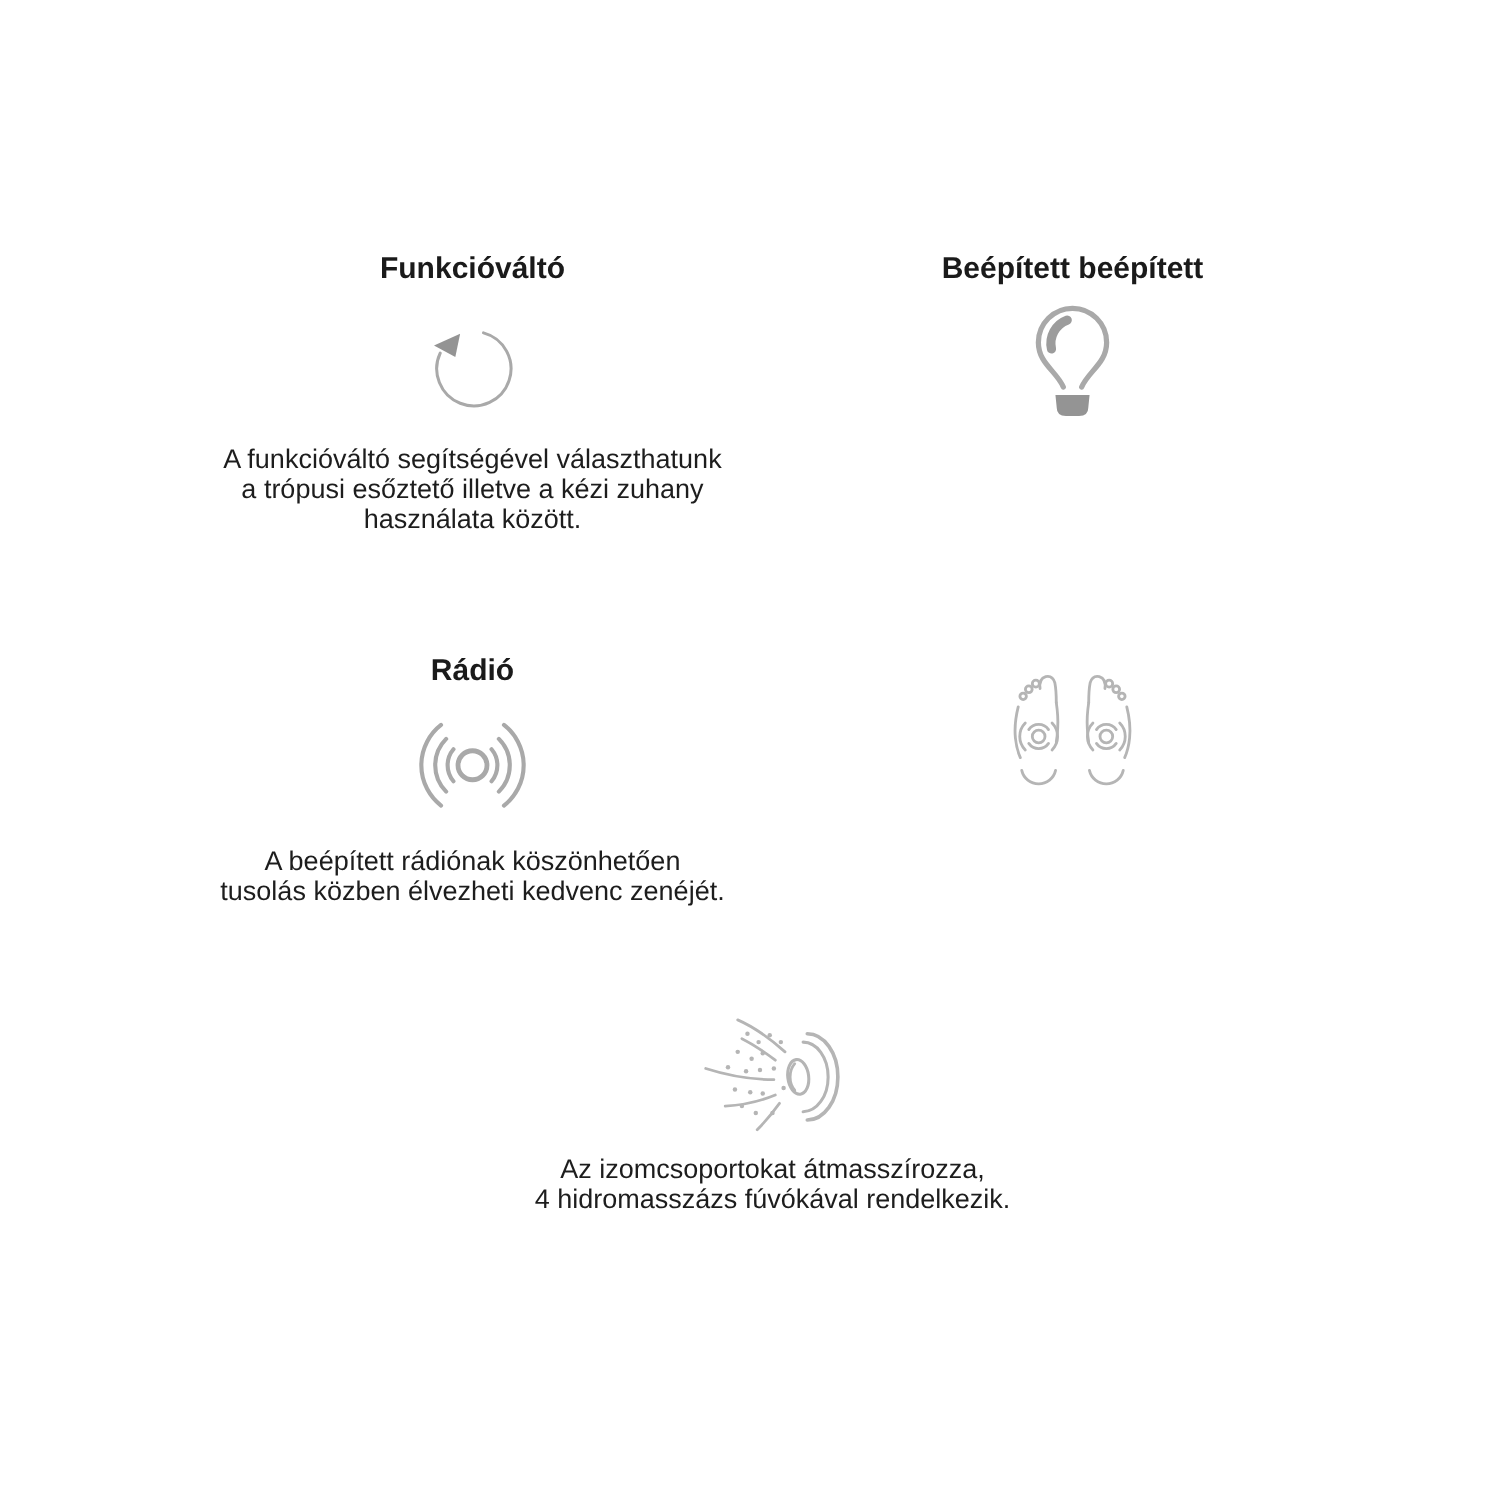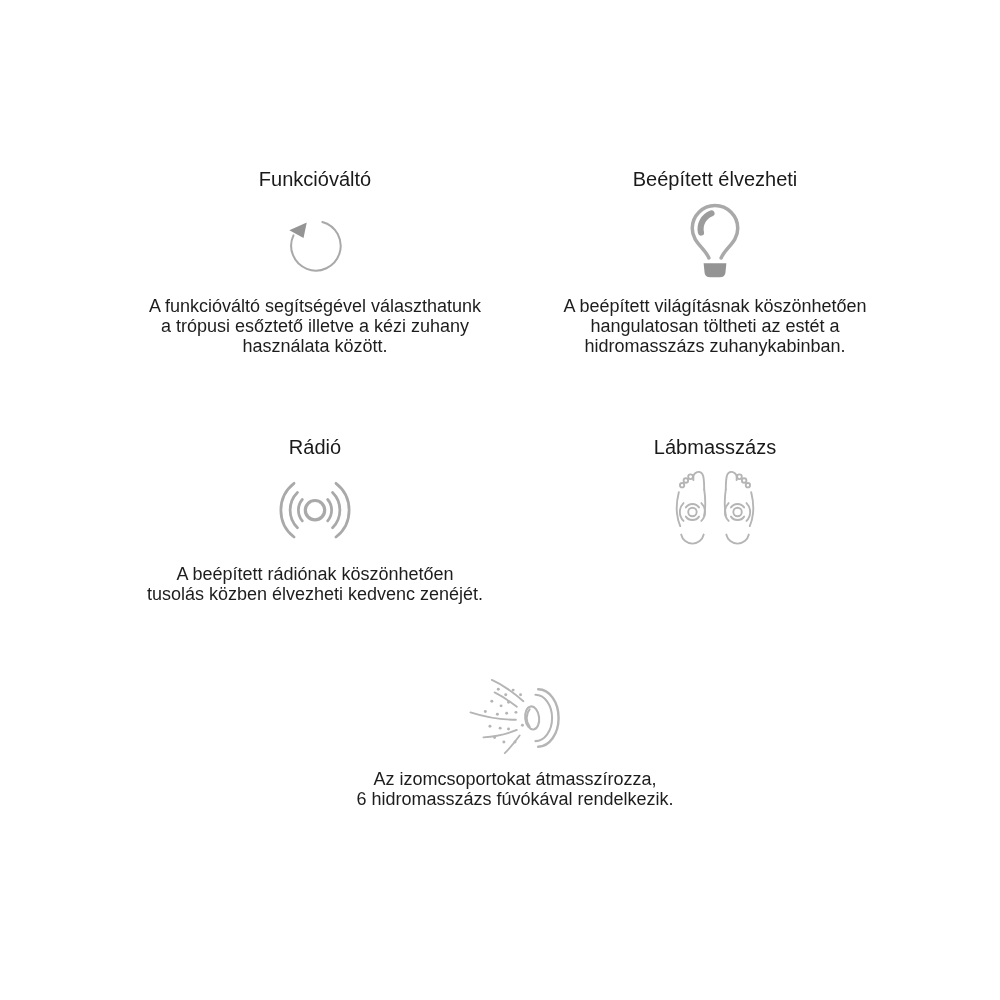--- a/index.html
+++ b/index.html
@@ -36,21 +36,21 @@
   .feature.span-2 {
     grid-column: 1 / -1;
     justify-self: center;
     width: 520px;
   }
   .gap-lg { margin-bottom: 81px; }
   .gap-md { margin-bottom: 59px; text-align: center; }
   .feature-title {
     font-size: 20px;
     line-height: 21px;
-    font-weight: normal;
+    font-weight: bold;
     color: var(--heading);
   }
   .feature-icon {
     height: 96px;
     margin-top: 6px;
     display: flex;
     align-items: center;
     justify-content: center;
     color: var(--icon-stroke);
   }
@@ -77,52 +77,48 @@
           <path d="M 44 11.9 A 27 27 0 1 1 12.5 26.6" stroke="currentColor" stroke-width="2.2" stroke-linecap="round"></path>
           <polygon points="8,21 27,12.5 23.5,29.5" style="fill:var(--icon-fill)"></polygon>
         </svg>
       </div>
       <p class="feature-desc">A funkcióváltó segítségével választhatunk
 a trópusi esőztető illetve a kézi zuhany
 használata között.</p>
     </div>
 
     <div class="feature gap-lg">
-      <h3 class="feature-title">Beépített élvezheti</h3>
+      <h3 class="feature-title">Beépített beépített</h3>
       <div class="feature-icon">
         <svg width="64" height="84" viewBox="0 0 72 96" fill="none">
           <path d="M 29 64 C 24 52 10 46 10 30 A 26 26 0 1 1 62 30 C 62 46 48 52 43 64" stroke="currentColor" stroke-width="4" stroke-linecap="round"></path>
           <path d="M 20 35 A 19 19 0 0 1 32 13" stroke="#9c9c9c" stroke-width="7" stroke-linecap="round"></path>
           <path d="M 23 70 L 49 70 L 48 80 Q 48 86 41 86 L 31 86 Q 24 86 24 80 Z" style="fill:var(--icon-fill)"></path>
         </svg>
       </div>
-      <p class="feature-desc">A beépített világításnak köszönhetően
-hangulatosan töltheti az estét a
-hidromasszázs zuhanykabinban.</p>
     </div>
 
     <div class="feature gap-md">
       <h3 class="feature-title">Rádió</h3>
       <div class="feature-icon">
         <svg width="92" height="92" viewBox="0 0 100 100" fill="none" stroke="currentColor" stroke-linecap="round">
           <circle cx="50" cy="48" r="10.5" stroke-width="3.5"></circle>
           <path d="M 36.2 36.4 A 18 18 0 0 0 36.2 59.6" stroke-width="3"></path>
           <path d="M 30.9 28.9 A 27 27 0 0 0 30.9 67.1" stroke-width="3"></path>
           <path d="M 27.2 18.8 A 37 37 0 0 0 27.2 77.2" stroke-width="3"></path>
           <path d="M 63.8 36.4 A 18 18 0 0 1 63.8 59.6" stroke-width="3"></path>
           <path d="M 69.1 28.9 A 27 27 0 0 1 69.1 67.1" stroke-width="3"></path>
           <path d="M 72.8 18.8 A 37 37 0 0 1 72.8 77.2" stroke-width="3"></path>
         </svg>
       </div>
       <p class="feature-desc">A beépített rádiónak köszönhetően
 tusolás közben élvezheti kedvenc zenéjét.</p>
     </div>
 
     <div class="feature gap-md">
-      <h3 class="feature-title">Lábmasszázs</h3>
       <div class="feature-icon light">
         <svg width="94" height="94" viewBox="0 0 100 100" fill="none" stroke="currentColor" stroke-linecap="round">
           <defs>
             <g id="foot" stroke-width="2">
               <path d="M 27 16 Q 26 9 31 7.5 Q 36 6.5 37.5 12 Q 38.5 17 38.5 26"></path>
               <path d="M 38.5 26 Q 40 36 39.5 44 Q 39.2 50 38.5 54"></path>
               <circle cx="24" cy="12.5" r="2.5"></circle>
               <circle cx="19" cy="16.5" r="2.4"></circle>
               <circle cx="15" cy="21.5" r="2.3"></circle>
               <path d="M 11.5 29 Q 8.5 41 9.5 51 Q 10.3 59 13 65"></path>
@@ -170,17 +166,17 @@
             <circle cx="39" cy="57" r="1.6"></circle>
               <circle cx="48" cy="58" r="1.6"></circle>
             <circle cx="33" cy="67" r="1.6"></circle>
               <circle cx="43" cy="72" r="1.6"></circle>
             <circle cx="55" cy="72" r="1.6"></circle>
               <circle cx="63" cy="54" r="1.6"></circle>
           </g>
         </svg>
       </div>
       <p class="feature-desc">Az izomcsoportokat átmasszírozza,
-6 hidromasszázs fúvókával rendelkezik.</p>
+4 hidromasszázs fúvókával rendelkezik.</p>
     </div>
 
   </div>
 </div>
 
 </body></html>

